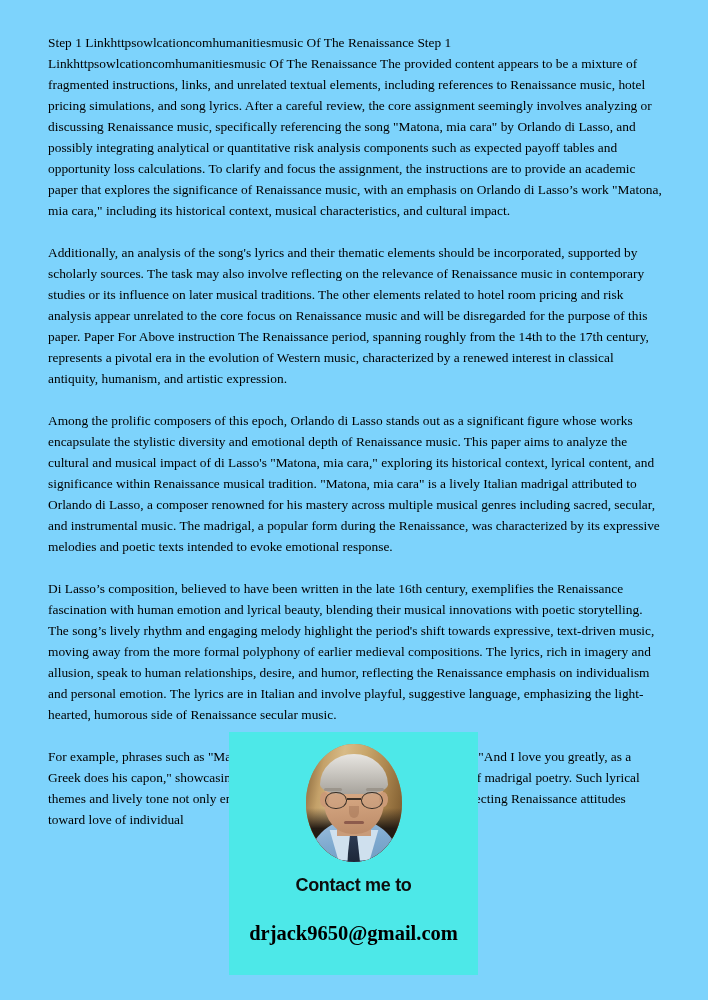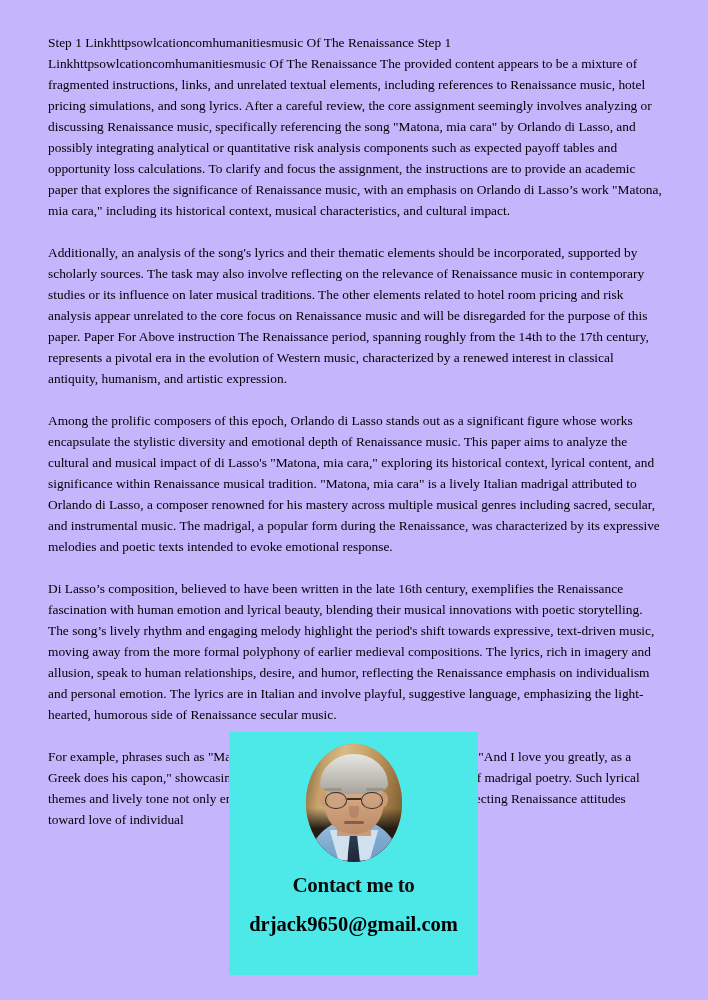--- a/index.html
+++ b/index.html
@@ -4,21 +4,21 @@
 <style>
   html, body {
     margin: 0;
     padding: 0;
     background: #ffffff;
   }
   #page {
     position: relative;
     width: 708px;
     height: 1000px;
-    background: #c4b5fd;
+    background: #7dd3fc;
     overflow: hidden;
     font-family: "Liberation Serif", "DejaVu Serif", serif;
   }
 
   
   #doc {
     position: absolute;
     left: 48px;
     top: 32px;
     width: 616px;
@@ -193,38 +193,38 @@
   #avatar .mouth {
     position: absolute;
     left: 50%; top: 77px;
     transform: translateX(-50%);
     width: 20px; height: 3px;
     border-radius: 2px;
     background: #8d5b4c;
   }
 
   #overlay .line {
-    font-family: Liberation Serif, serif;
+    font-family: Liberation Sans, sans-serif;
     font-weight: bold;
-    font-size: 21px;
+    font-size: 18px;
     line-height: 29px;
     color: #0d0d0d;
     letter-spacing: -0.3px;
     text-align: left;
     white-space: nowrap;
   }
   #overlay .line.first { margin-top: 9px; }
   #overlay .email {
     font-family: "Liberation Serif", "DejaVu Serif", serif;
     font-weight: bold;
     font-size: 20.5px;
     line-height: 26px;
     color: #000000;
     text-align: left;
-    margin-top: 11px;
+    margin-top: 20px;
     white-space: nowrap;
   }
 </style>
 </head>
 <body>
 
 <div id="page">
 
   <div id="doc">
     <p class="para">Step 1 Linkhttpsowlcationcomhumanitiesmusic Of The Renaissance Step 1 Linkhttpsowlcationcomhumanitiesmusic Of The Renaissance The provided content appears to be a mixture of fragmented instructions, links, and unrelated textual elements, including references to Renaissance music, hotel pricing simulations, and song lyrics. After a careful review, the core assignment seemingly involves analyzing or discussing Renaissance music, specifically referencing the song "Matona, mia cara" by Orlando di Lasso, and possibly integrating analytical or quantitative risk analysis components such as expected payoff tables and opportunity loss calculations. To clarify and focus the assignment, the instructions are to provide an academic paper that explores the significance of Renaissance music, with an emphasis on Orlando di Lasso’s work "Matona, mia cara," including its historical context, musical characteristics, and cultural impact.</p>

